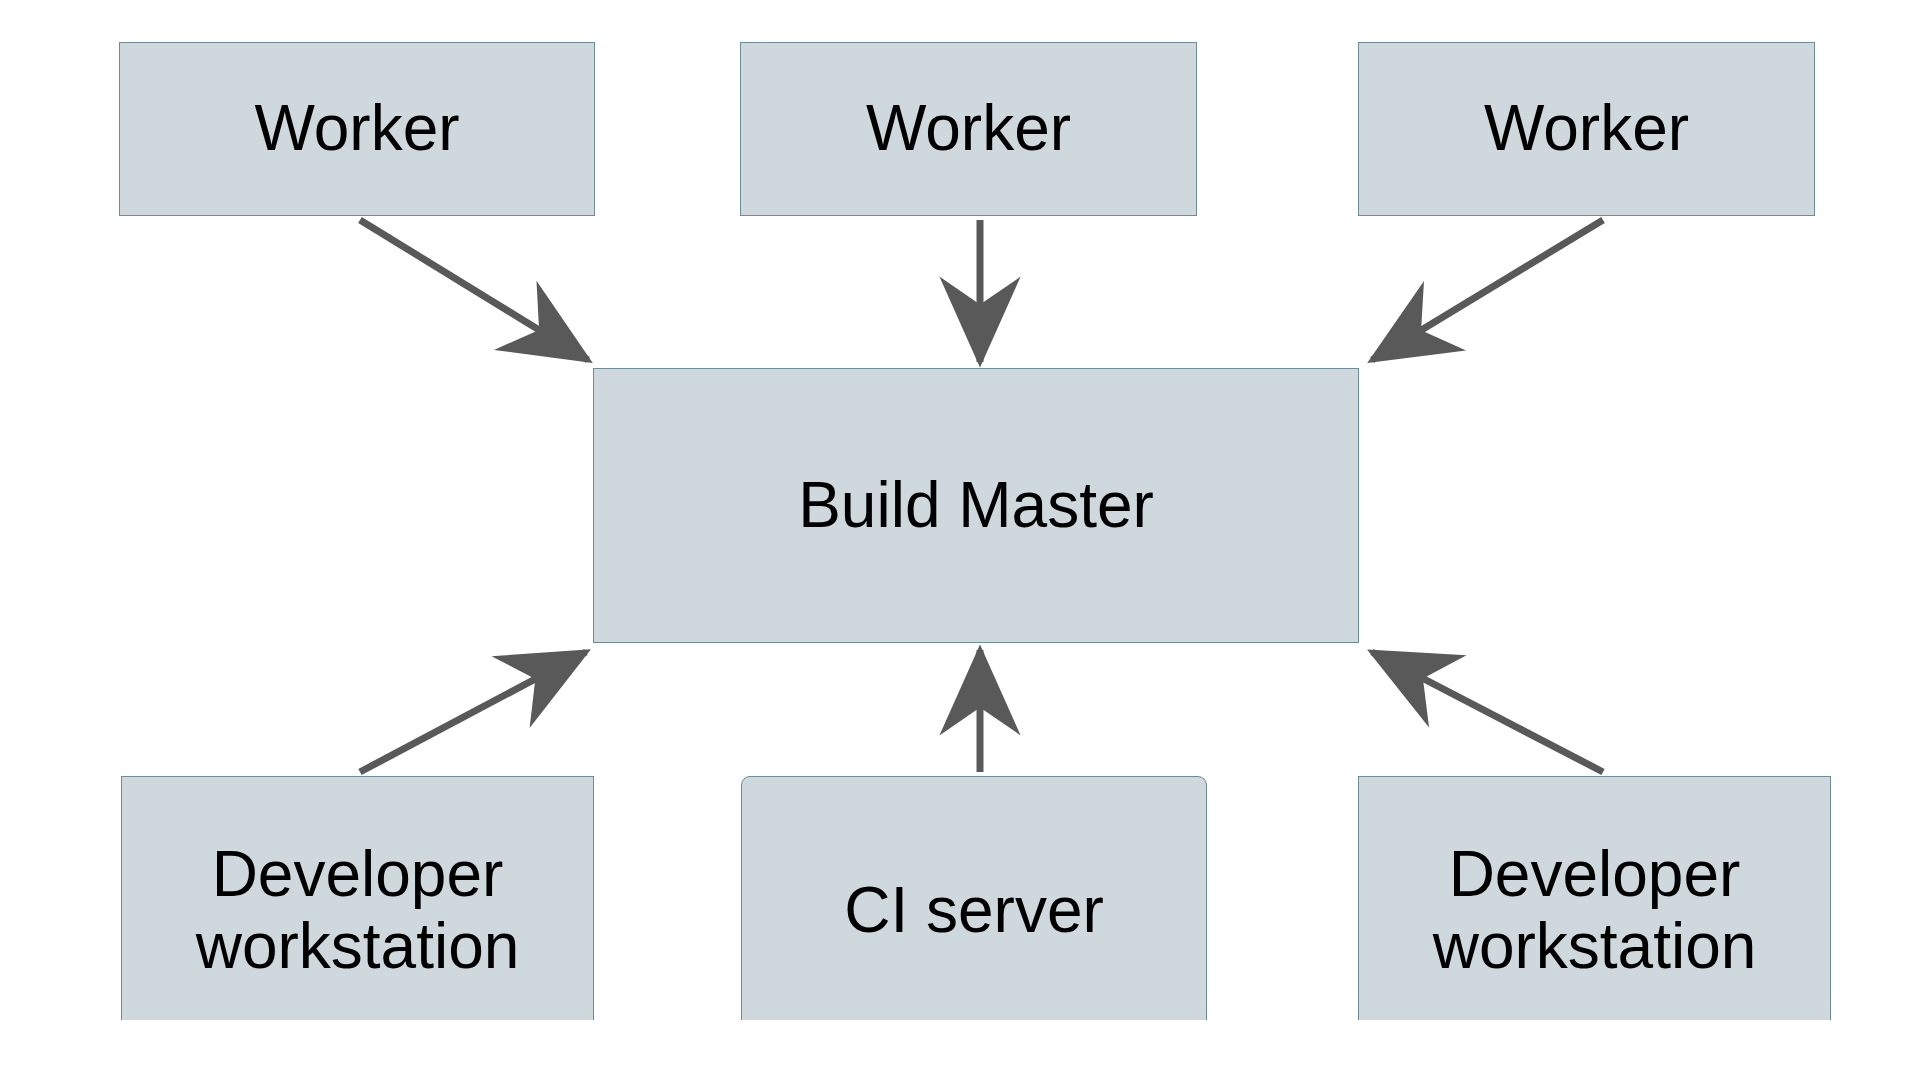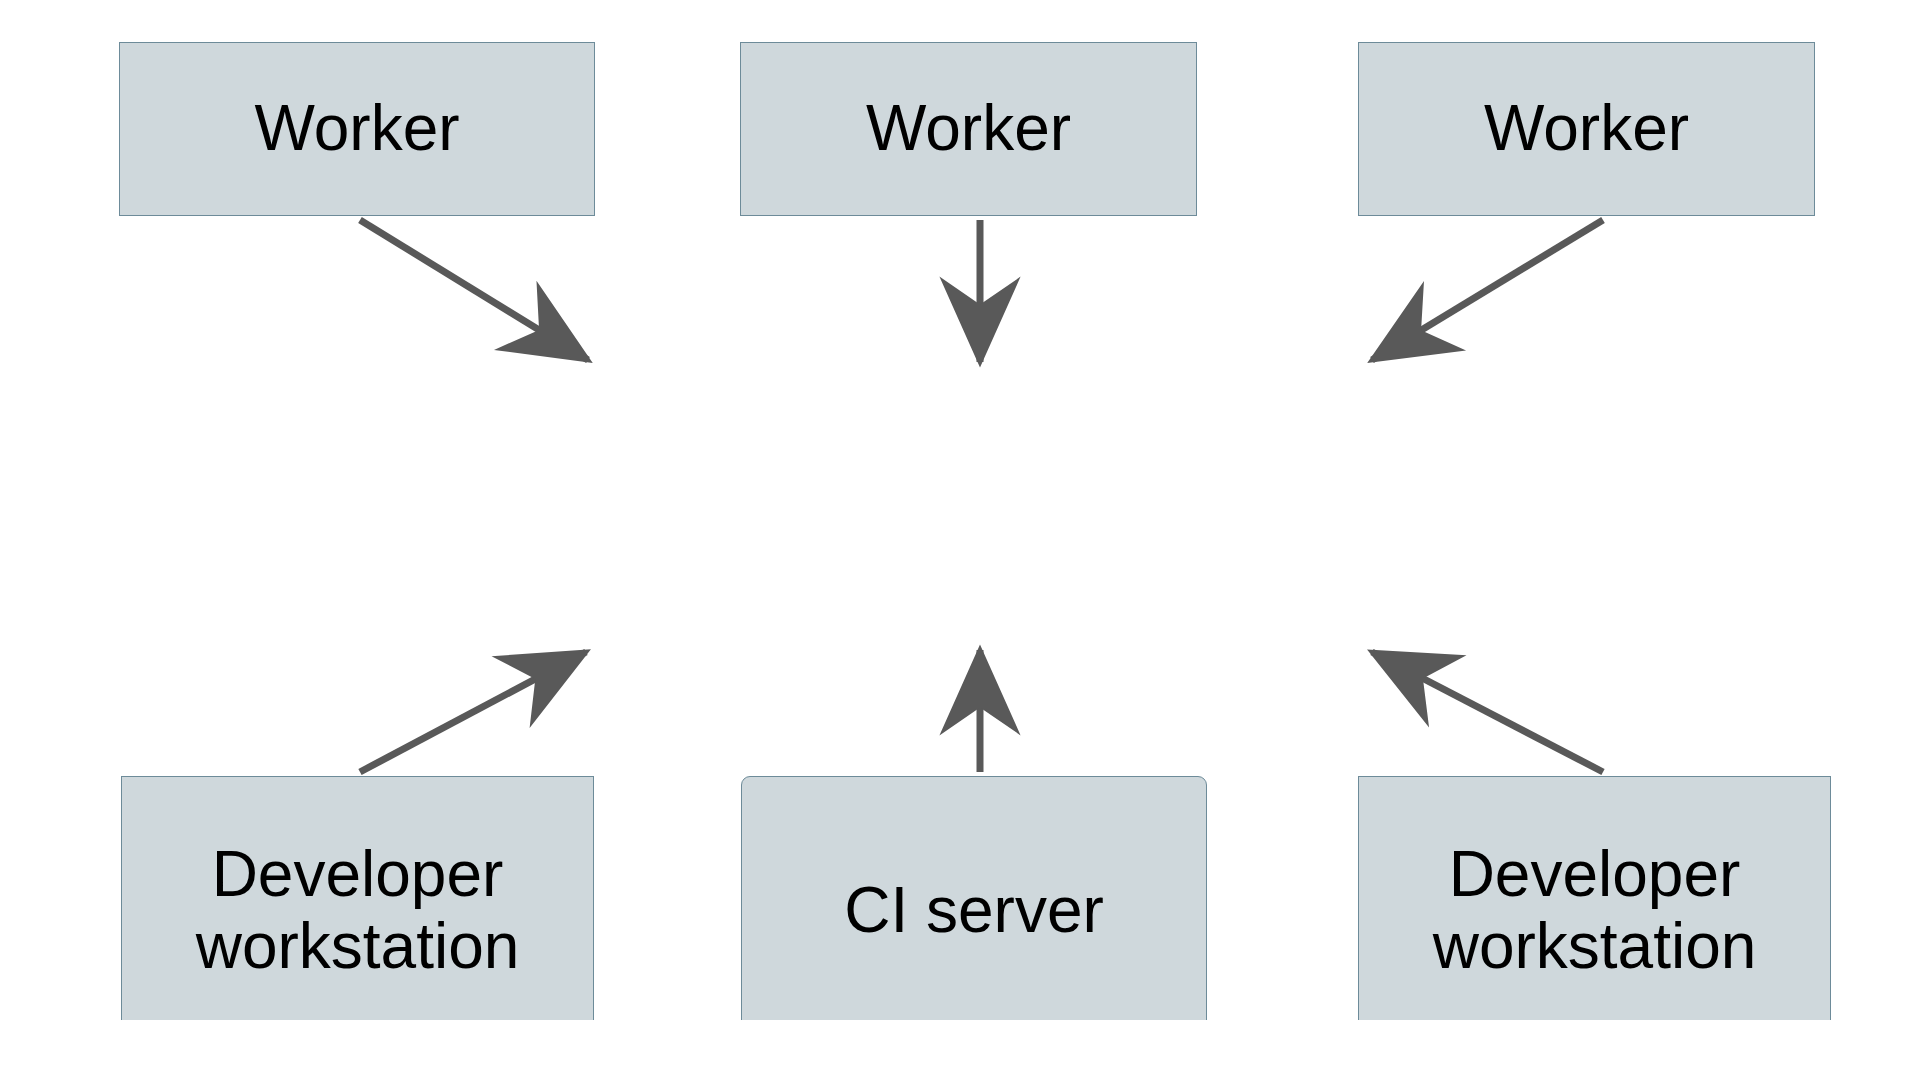--- a/index.html
+++ b/index.html
@@ -86,20 +86,23 @@
   </div>
 
   <div class="node n-worker-2">
     <span class="node-label">Worker</span>
   </div>
 
   <div class="node n-worker-3">
     <span class="node-label">Worker</span>
   </div>
 
+  <div class="node n-build-master">
+    <span class="node-label">Build Master</span>
+  </div>
 
   <div class="node n-dev-left">
     <span class="node-label">Developer
 workstation</span>
   </div>
 
   <div class="node n-ci-server">
     <span class="node-label">CI server</span>
   </div>
 

